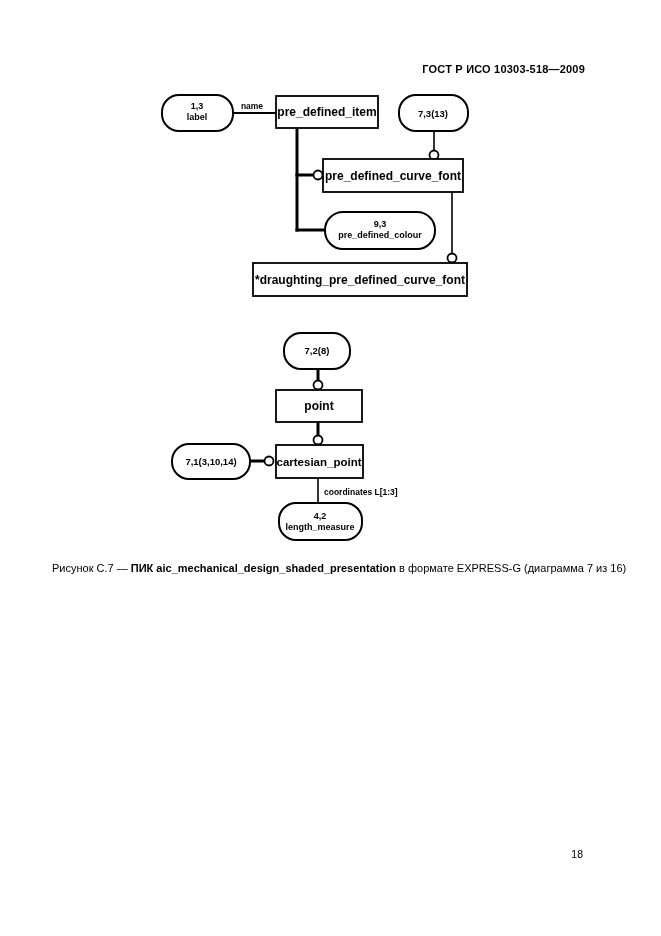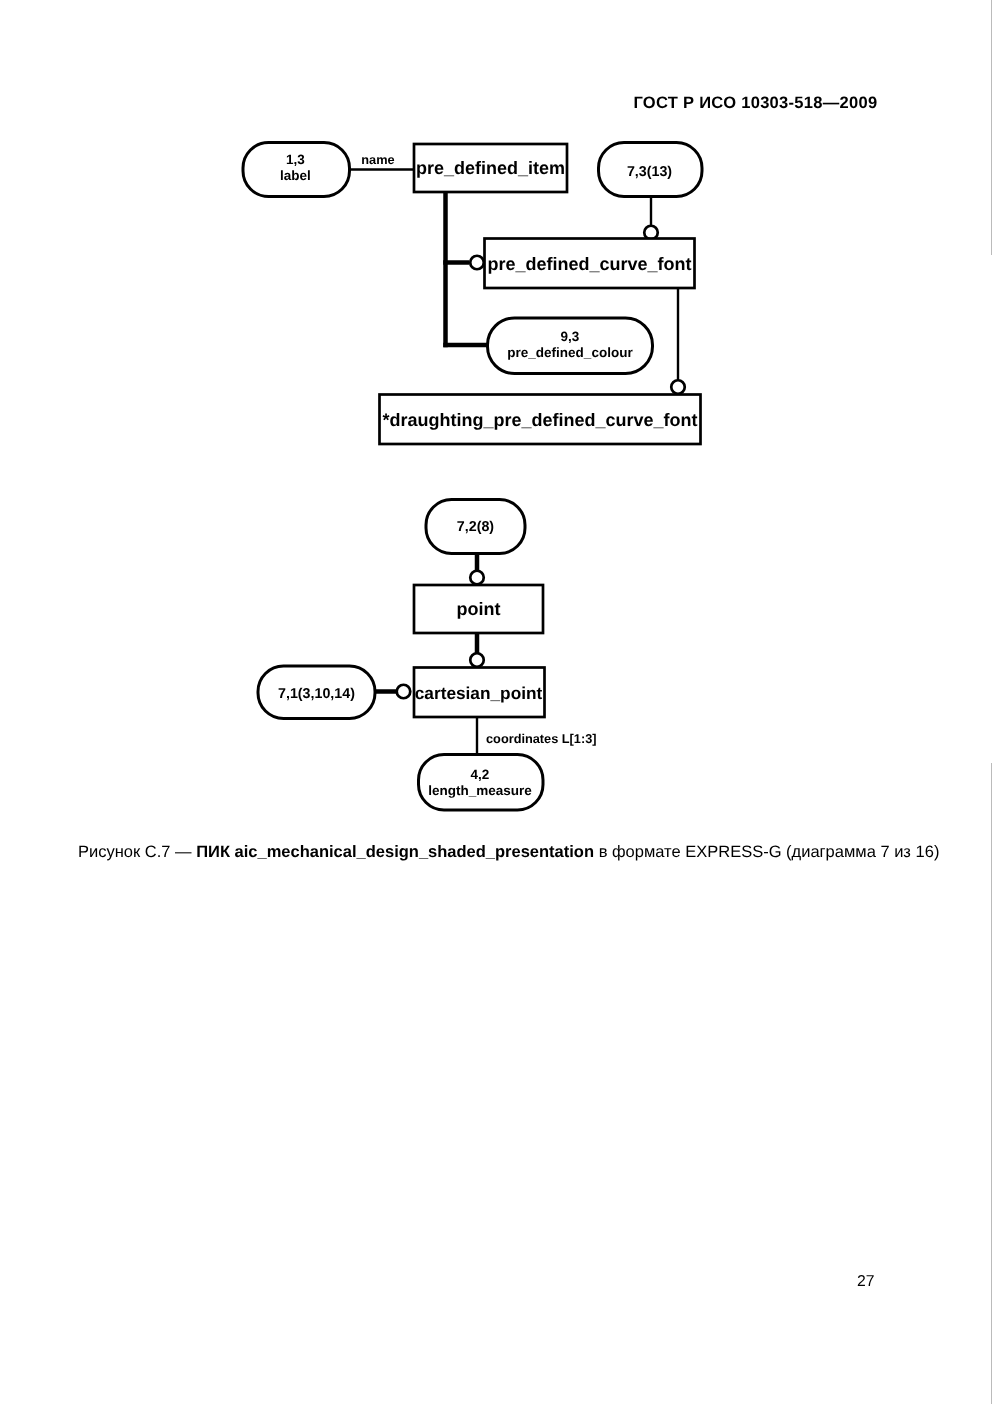--- a/index.html
+++ b/index.html
@@ -119,15 +119,15 @@
       <text x="324" y="495" text-anchor="start" class="edge-text">coordinates L[1:3]</text>
 
       <rect x="279" y="503" width="83" height="37" rx="17" ry="17" fill="#fff" stroke="#000" stroke-width="2"></rect>
       <text x="320" y="519" text-anchor="middle" class="oval-text">4,2</text>
       <text x="320" y="530" text-anchor="middle" class="oval-text">length_measure</text>
     </g>
   </svg>
 
   <div class="caption"><span>Рисунок  С.7 — </span><span class="bold">ПИК aic_mechanical_design_shaded_presentation</span><span> в формате EXPRESS-G (диаграмма 7 из 16)</span></div>
 
-  <div class="page-number">27</div>
+  <div class="page-number">18</div>
 
 </div>
 
 </body></html>

